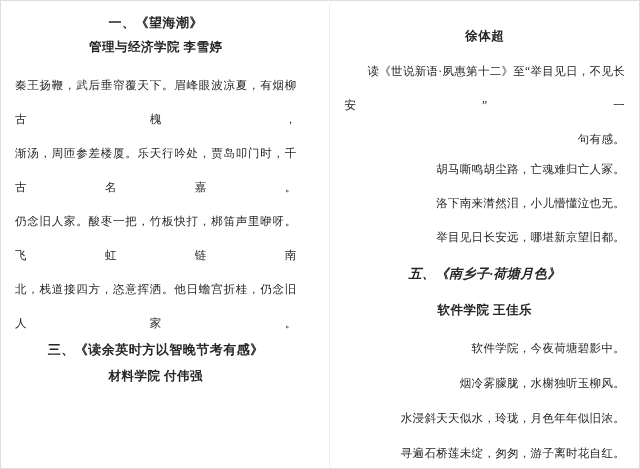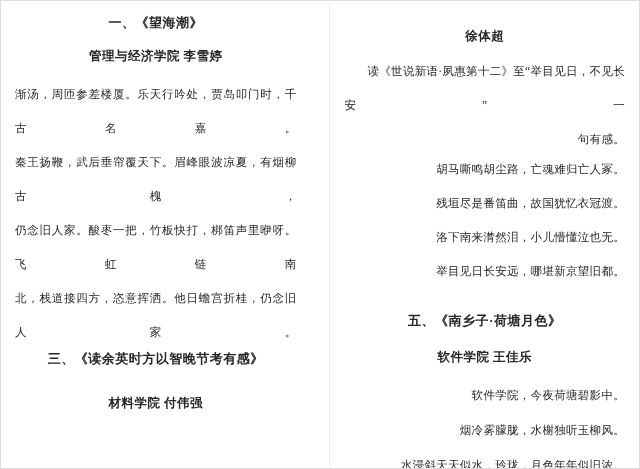--- a/index.html
+++ b/index.html
@@ -45,67 +45,66 @@
     text-align: justify;
     text-align-last: justify;
     white-space: normal;
   }
   .indent { text-indent: 2em; }
   .cline { text-align: right; font-family: Liberation Mono, monospace; }   
   .lline { text-align: right; }
 
   
   .pl { padding-top: 12px; }
-  .pl .pauthor { margin-top: 15px; }
+  .pl .pauthor { margin-top: 6px; }
   .pl .para { margin-top: 11px; }
   .pl .ptitle2 { margin-top: 0; }
-  .pl .pauthor2 { margin-top: 26px; }
+  .pl .pauthor2 { margin-top: 8px; }
 
   .pr { padding-top: 26px; border-radius: 6px; }
   .pr .preface { margin-top: 8px; }
   .pr .verse1 { margin-top: -3px; }
-  .pr .ptitle2 { margin-top: 22px; }
+  .pr .ptitle2 { margin-top: 9px; font-style: italic; }
   .pr .pauthor2 { margin-top: 18px; }
   .pr .verse2 { margin-top: 11px; }
   .pr .verse2 .bline { line-height: 35px; }
 </style>
 </head>
 <body>
 
 <div id="screen">
 
   <div class="page pl">
 
     <div class="ptitle">一、《望海潮》</div>
     <div class="pauthor">管理与经济学院 李雪婷</div>
 
     <div class="para">
+      <div class="bline jline">秦王扬鞭，武后垂帘覆天下。眉峰眼波凉夏，有烟柳古槐，</div>
       <div class="bline jline">渐汤，周匝参差楼厦。乐天行吟处，贾岛叩门时，千古名嘉。</div>
-      <div class="bline jline">秦王扬鞭，武后垂帘覆天下。眉峰眼波凉夏，有烟柳古槐，</div>
       <div class="bline jline">仍念旧人家。酸枣一把，竹板快打，梆笛声里咿呀。飞虹链南</div>
       <div class="bline jline">北，栈道接四方，恣意挥洒。他日蟾宫折桂，仍念旧人家。</div>
     </div>
 
     <div class="ptitle ptitle2">三、《读余英时方以智晚节考有感》</div>
     <div class="pauthor pauthor2">材料学院 付伟强</div>
 
   </div>
 
   <div class="page page-right pr">
 
     <div class="pauthor">徐体超</div>
 
     <div class="preface">
       <div class="bline jline indent">读《世说新语·夙惠第十二》至“举目见日，不见长安”一</div>
       <div class="bline lline">句有感。</div>
     </div>
 
     <div class="verse1">
       <div class="bline cline">胡马嘶鸣胡尘路，亡魂难归亡人冢。</div>
-      <div class="bline cline">残垣尽是番笛曲，故国犹忆衣冠渡。</div>
       <div class="bline cline">洛下南来潸然泪，小儿懵懂泣也无。</div>
       <div class="bline cline">举目见日长安远，哪堪新京望旧都。</div>
     </div>
 
     <div class="ptitle ptitle2">五、《南乡子·荷塘月色》</div>
     <div class="pauthor pauthor2">软件学院 王佳乐</div>
 
     <div class="verse2">
       <div class="bline cline">软件学院，今夜荷塘碧影中。</div>
       <div class="bline cline">烟冷雾朦胧，水榭独听玉柳风。</div>

